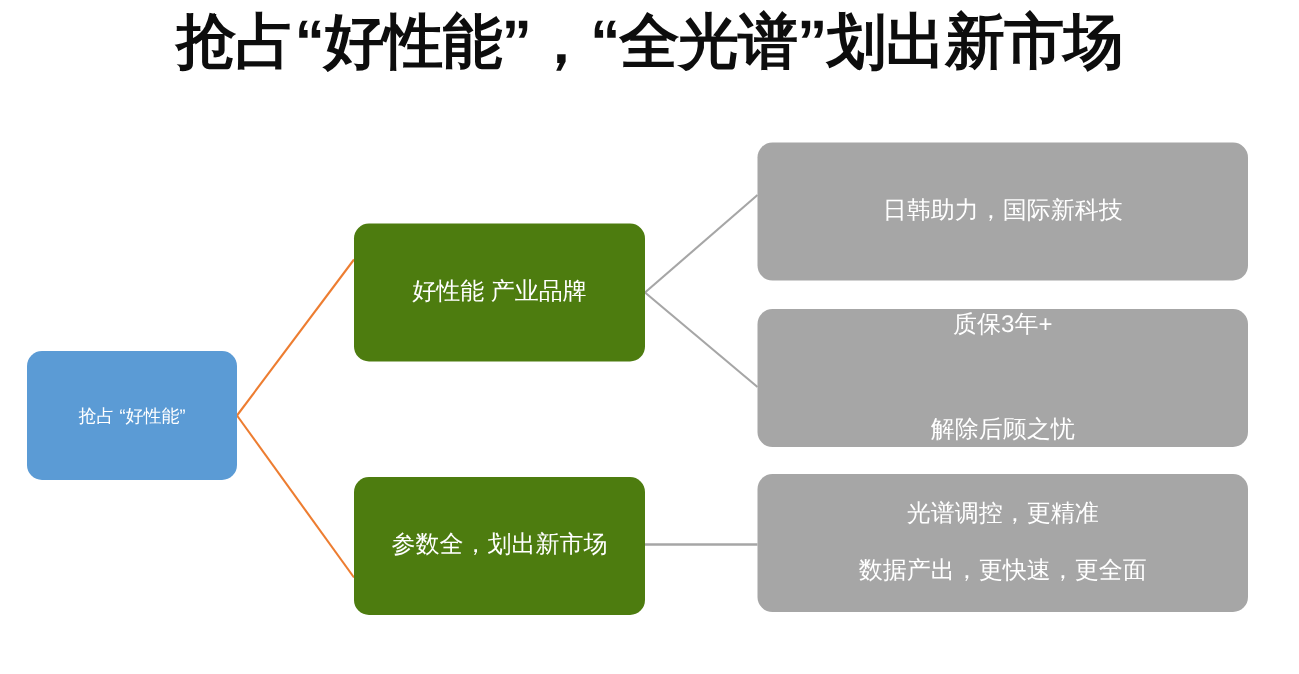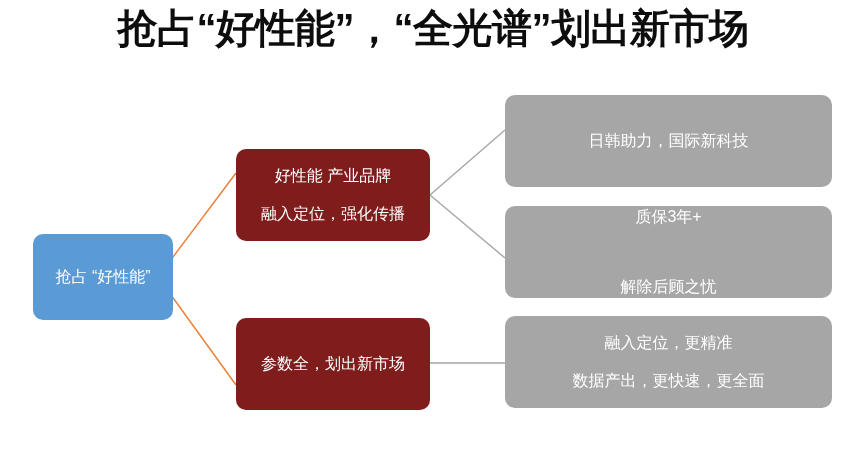--- a/index.html
+++ b/index.html
@@ -62,29 +62,28 @@
     display: block;
     white-space: nowrap;
   }
 
   .node-root {
     left: 18px;
     top: 234px;
     width: 140px;
     height: 86px;
     background: #5b9bd5;
-    font-size: 16px;
-    margin-left: 15px;
+    font-size: 12px;
   }
   .node-root .line { line-height: 22px; }
 
   .node-branch {
     width: 194px;
     height: 92px;
-    background: #7f1d1d;
+    background: #4d7c0f;
     font-size: 16px;
   }
   .node-branch .line { line-height: 38px; }
   .node-branch-1 { left: 236px; top: 149px; }
   .node-branch-2 { left: 236px; top: 318px; }
 
   .node-leaf {
     left: 505px;
     width: 327px;
     background: #a6a6a6;
@@ -115,34 +114,33 @@
 
     <line x1="430" y1="363" x2="505" y2="363" stroke="#A6A6A6" stroke-width="1.6"></line>
   </svg>
 
   <div class="node node-root">
     <span class="line">抢占 “好性能”</span>
   </div>
 
   <div class="node node-branch node-branch-1">
     <span class="line">好性能  产业品牌</span>
-    <span class="line">融入定位，强化传播</span>
   </div>
 
   <div class="node node-branch node-branch-2">
     <span class="line">参数全，划出新市场</span>
   </div>
 
   <div class="node node-leaf node-leaf-1">
     <span class="line">日韩助力，国际新科技</span>
   </div>
 
   <div class="node node-leaf node-leaf-2">
     <span class="line">质保3年+</span>
     <span class="line">解除后顾之忧</span>
   </div>
 
   <div class="node node-leaf node-leaf-3">
-    <span class="line">融入定位，更精准</span>
+    <span class="line">光谱调控，更精准</span>
     <span class="line">数据产出，更快速，更全面</span>
   </div>
 
 </div>
 
 </body></html>

